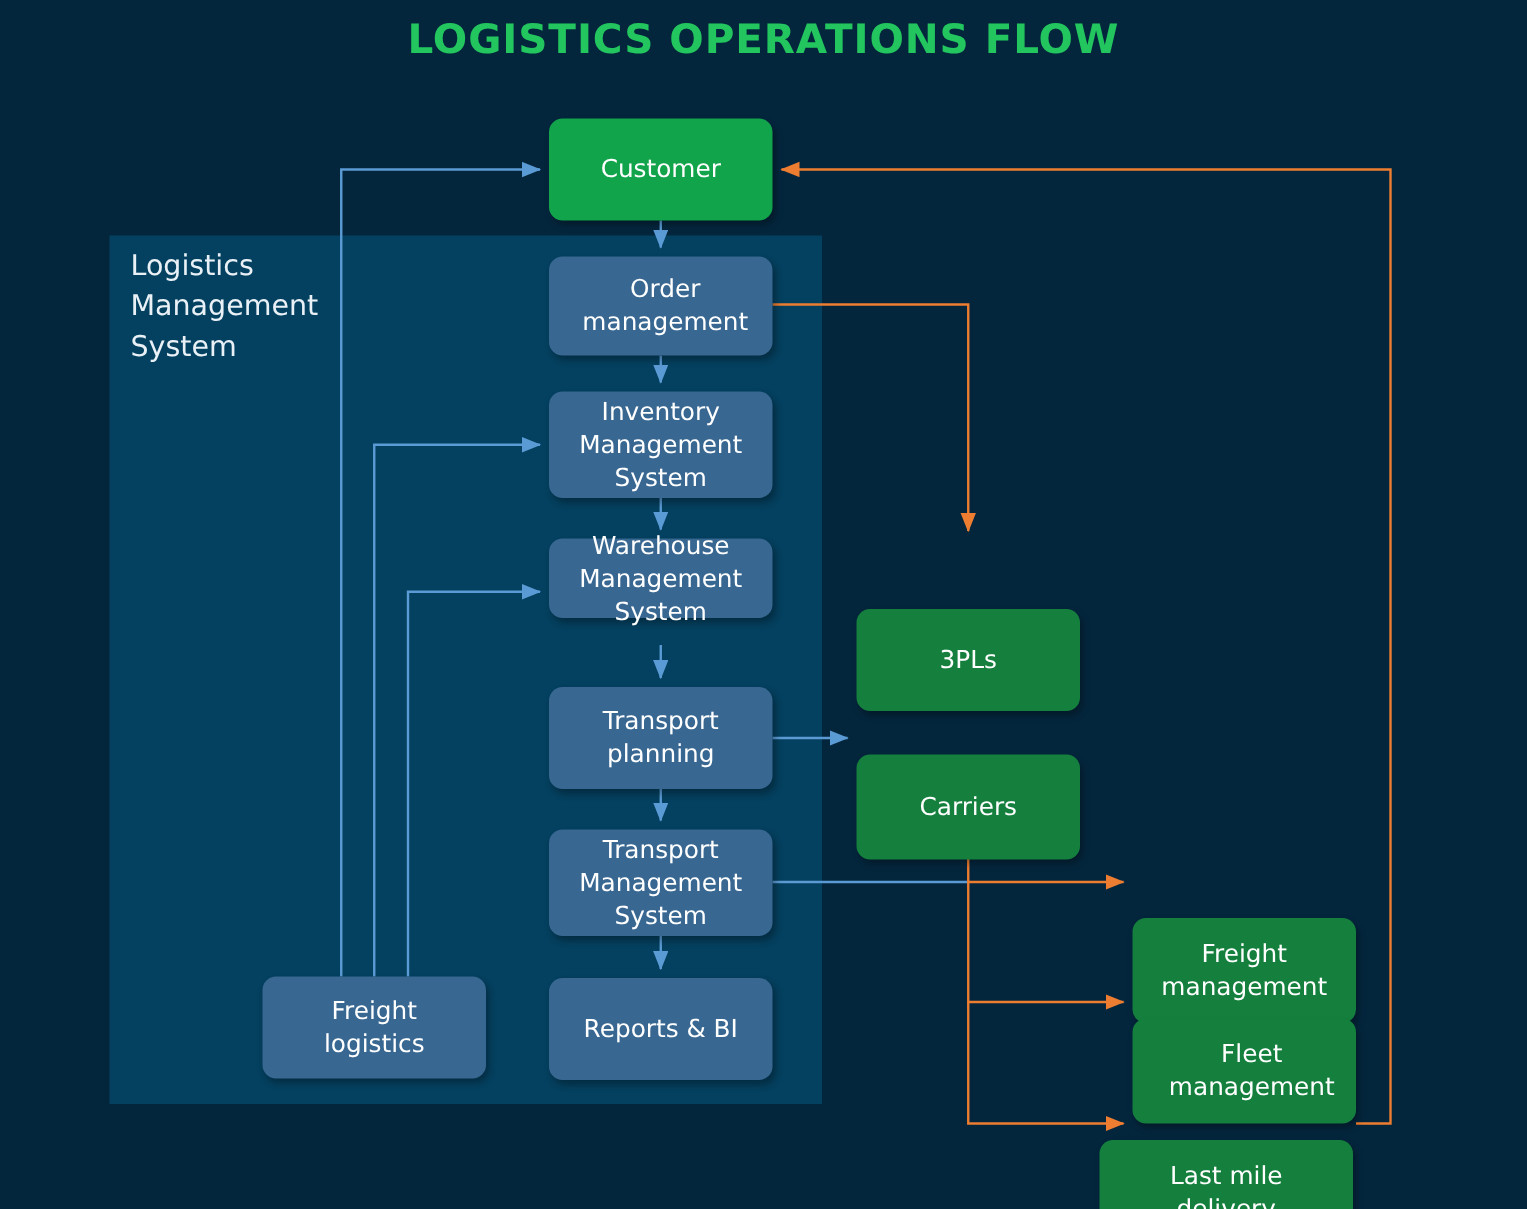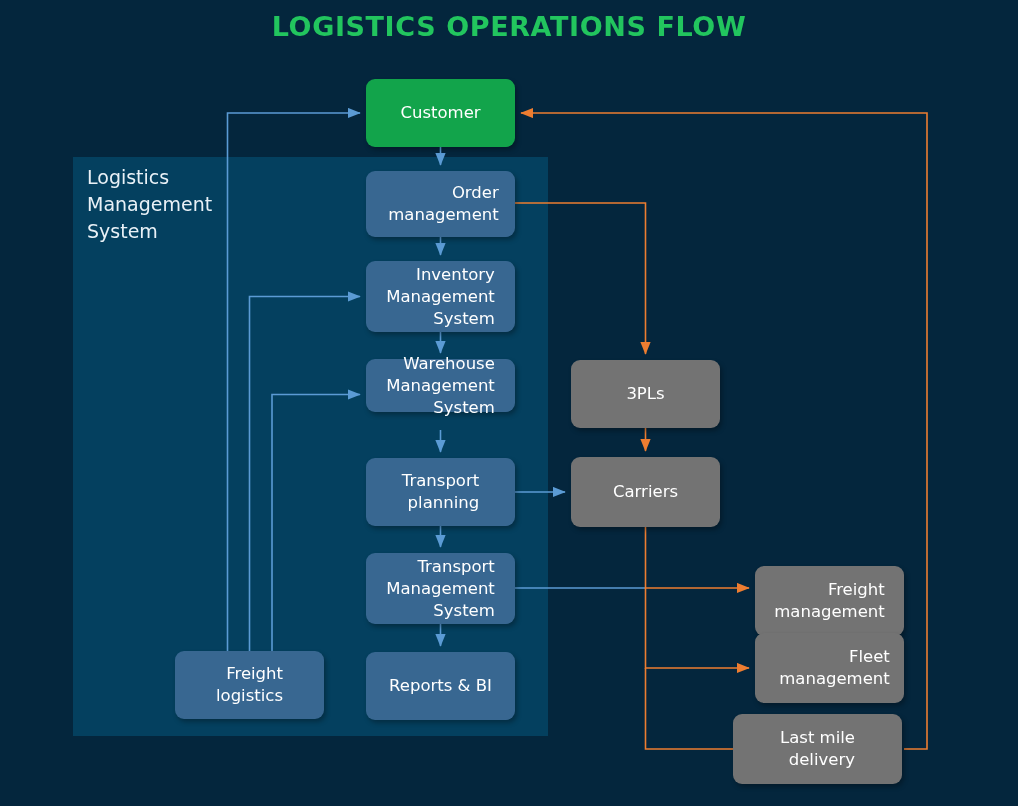--- a/index.html
+++ b/index.html
@@ -52,33 +52,33 @@
     width: 1018px;
     height: 806px;
     overflow: visible;
   }
   .node {
     position: absolute;
     border-radius: 9px;
     display: flex;
     align-items: center;
     justify-content: center;
-    text-align: right;
+    text-align: center;
     color: #ffffff;
     font-size: 16.5px;
     line-height: 22px;
     box-sizing: border-box;
     padding: 2px 6px;
     box-shadow: 2px 3px 5px rgba(0,0,0,0.30);
     font-family: "DejaVu Sans", "Liberation Sans", sans-serif;
     white-space: pre-line;
   }
   .node.blue   { background: #386791; }
   .node.green  { background: #12a44b; }
-  .node.orange { background: #737373; }
+  .node.orange { background: #15803d; margin-top: 46px; }
 </style>
 </head>
 <body>
 
 <div id="canvas">
 
   <div id="title">LOGISTICS OPERATIONS FLOW</div>
 
   <div id="lms-group"></div>
   <div id="lms-label">Logistics

